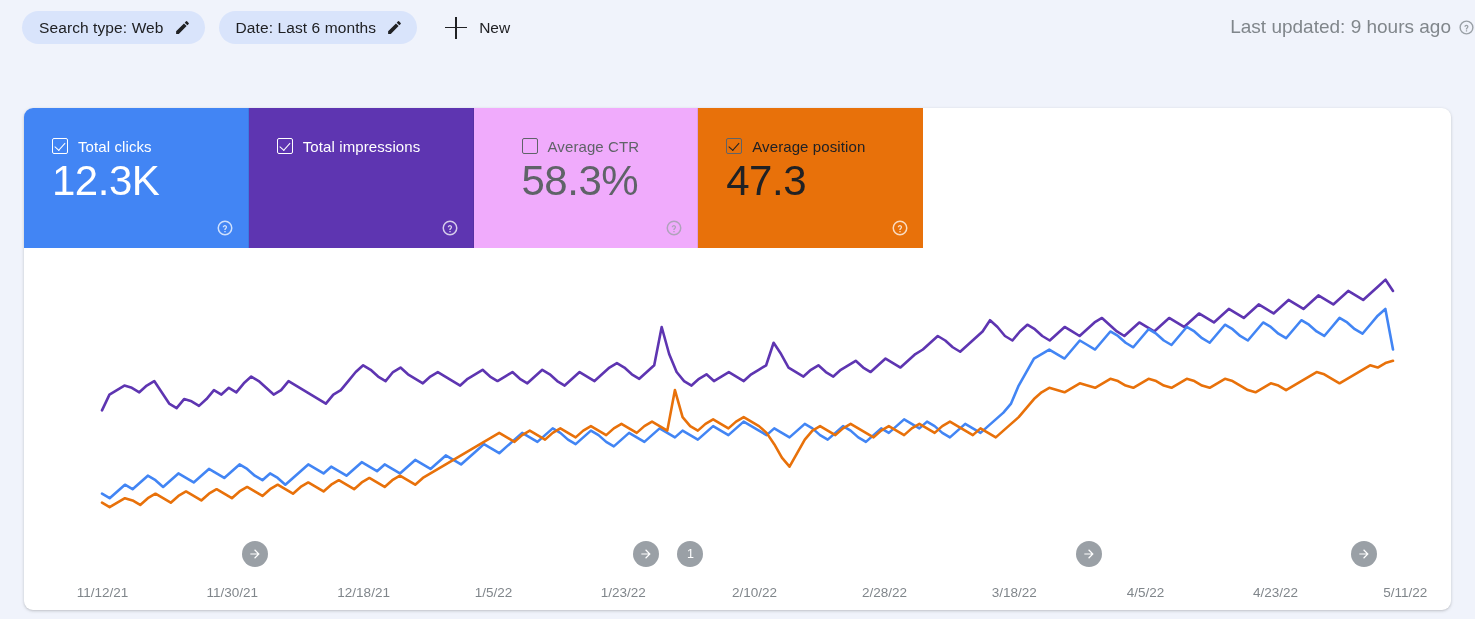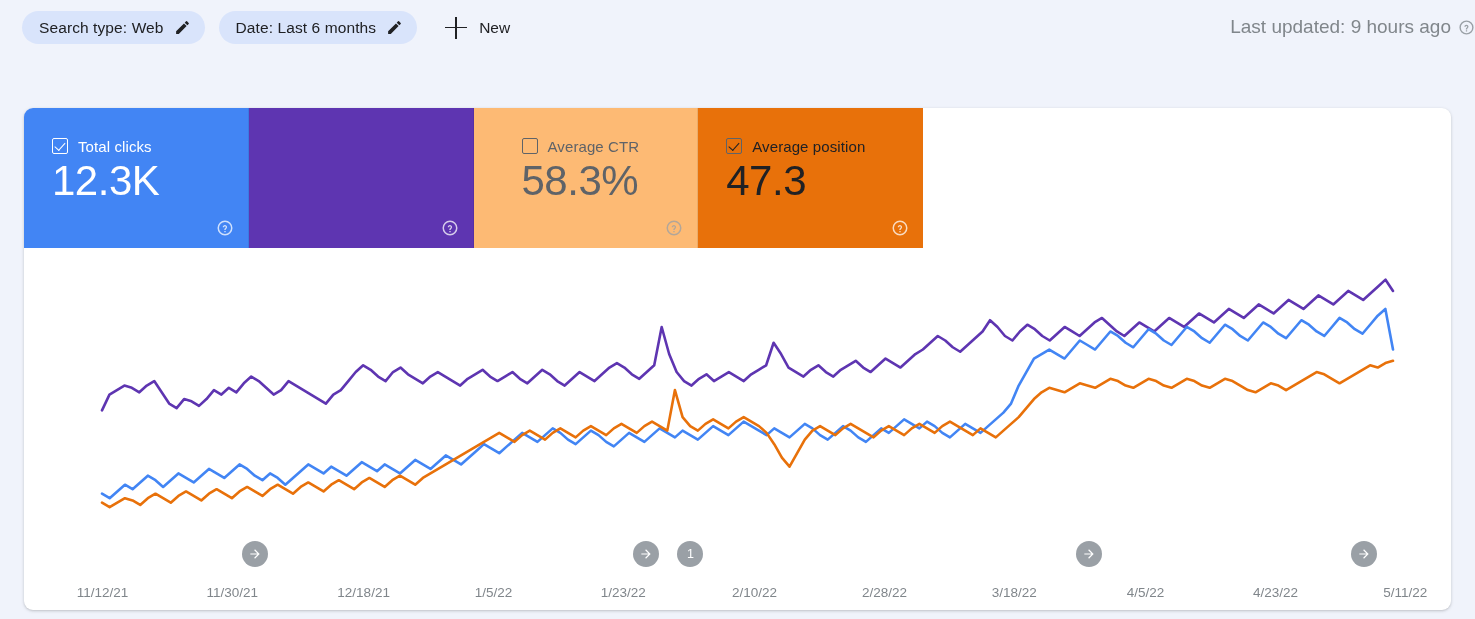--- a/index.html
+++ b/index.html
@@ -291,28 +291,32 @@
       </div>
       <div class="metric-value">12.3K</div>
       <span class="help-icon">
         <svg width="18" height="18" viewBox="0 0 24 24">
             <path fill="#ffffff" d="M12 2a10 10 0 1 0 0 20 10 10 0 0 0 0-20zm0 18a8 8 0 1 1 0-16 8 8 0 0 1 0 16zm.9-5.2h-1.8v-1c0-1.4 1.9-1.6 1.9-2.9 0-.6-.5-1.1-1.1-1.1s-1.1.5-1.1 1.1H9c0-1.6 1.3-2.9 2.9-2.9s2.9 1.3 2.9 2.9c0 1.8-2 2-1.9 3.9zM11.1 16h1.8v1.8h-1.8z"></path>
           </svg>
       </span>
     </div>
 
     <div class="metric impressions" style="background: rgb(94, 53, 177);">
+      <div class="metric-head">
+        <span class="cbox checked"></span>
+        <span class="metric-title">Total impressions</span>
+      </div>
       <span class="help-icon">
         <svg width="18" height="18" viewBox="0 0 24 24">
             <path fill="#ffffff" d="M12 2a10 10 0 1 0 0 20 10 10 0 0 0 0-20zm0 18a8 8 0 1 1 0-16 8 8 0 0 1 0 16zm.9-5.2h-1.8v-1c0-1.4 1.9-1.6 1.9-2.9 0-.6-.5-1.1-1.1-1.1s-1.1.5-1.1 1.1H9c0-1.6 1.3-2.9 2.9-2.9s2.9 1.3 2.9 2.9c0 1.8-2 2-1.9 3.9zM11.1 16h1.8v1.8h-1.8z"></path>
           </svg>
       </span>
     </div>
 
-    <div class="metric ctr" style="background: #fdba74; padding-left: 48px;">
+    <div class="metric ctr" style="background: #f0abfc; padding-left: 48px;">
       <div class="metric-head">
         <span class="cbox dark"></span>
         <span class="metric-title">Average CTR</span>
       </div>
       <div class="metric-value">58.3%</div>
       <span class="help-icon">
         <svg width="18" height="18" viewBox="0 0 24 24">
             <path fill="#9aa0a6" d="M12 2a10 10 0 1 0 0 20 10 10 0 0 0 0-20zm0 18a8 8 0 1 1 0-16 8 8 0 0 1 0 16zm.9-5.2h-1.8v-1c0-1.4 1.9-1.6 1.9-2.9 0-.6-.5-1.1-1.1-1.1s-1.1.5-1.1 1.1H9c0-1.6 1.3-2.9 2.9-2.9s2.9 1.3 2.9 2.9c0 1.8-2 2-1.9 3.9zM11.1 16h1.8v1.8h-1.8z"></path>
           </svg>
       </span>

